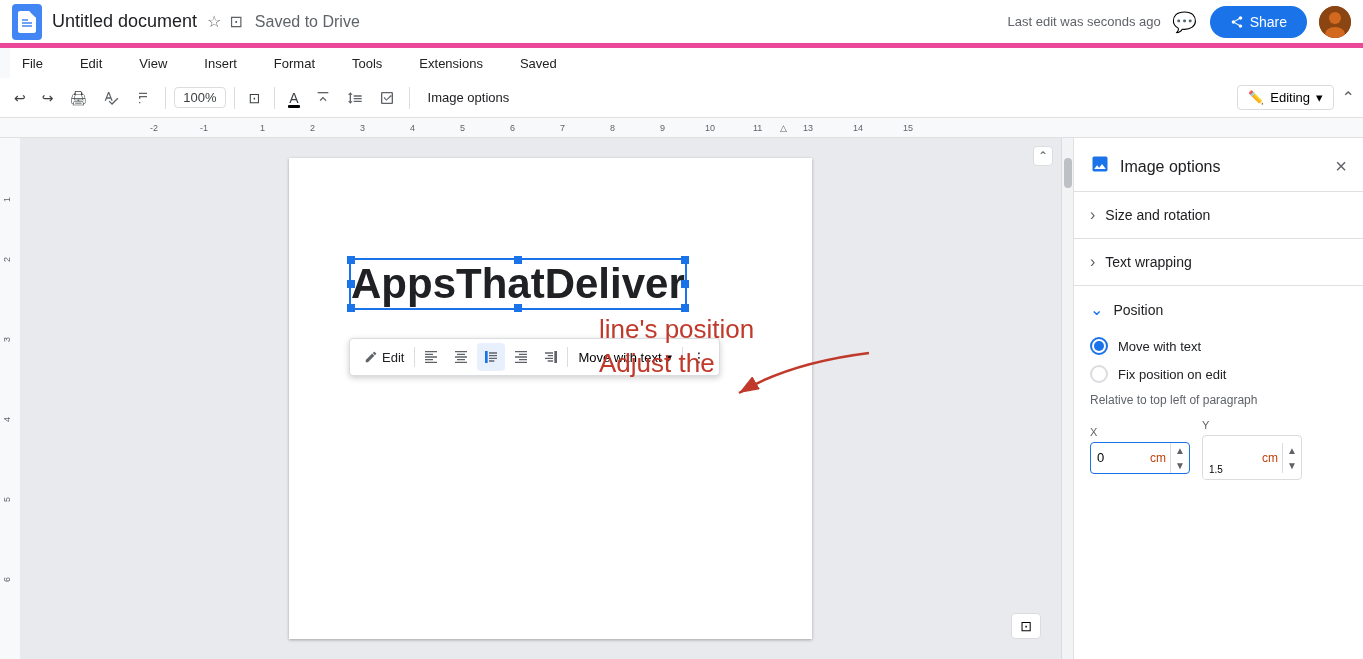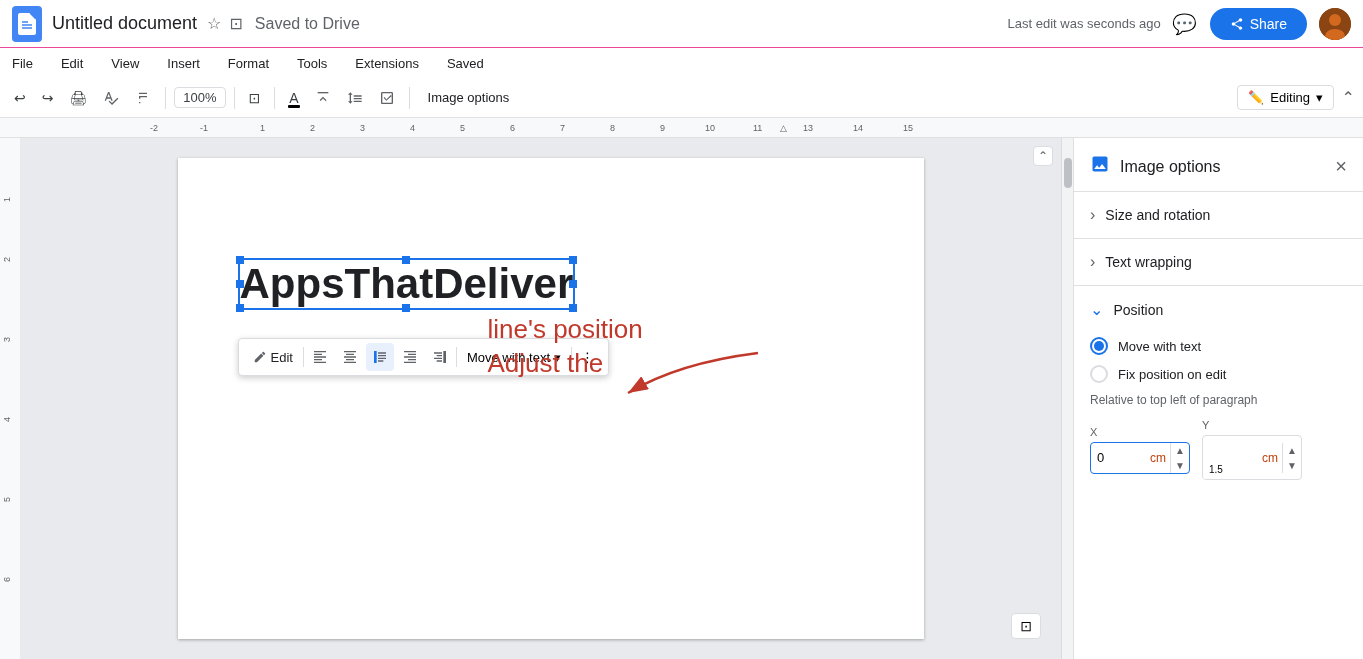--- a/index.html
+++ b/index.html
@@ -1,36 +1,36 @@
 <!DOCTYPE html>
 <html><head>
   <meta charset="utf-8">
   <style>
     * { box-sizing: border-box; margin: 0; padding: 0; }
     body { font-family: 'Arial', sans-serif; font-size: 13px; background: #f8f9fa; overflow: hidden; width: 1363px; height: 659px; }
 
     
     .title-bar {
       display: flex; align-items: center; padding: 6px 12px; background: #fff;
-      border-bottom: 1px solid #ec4899; height: 48px; gap: 10px;
+      border-bottom: 5px solid #ec4899; height: 48px; gap: 10px;
     }
     .app-logo { width: 30px; height: 36px; background: #4285f4; border-radius: 4px; display: flex; align-items: center; justify-content: center; color: white; font-size: 18px; flex-shrink: 0; }
     .doc-title { font-size: 18px; color: #202124; font-weight: 400; }
     .title-icons { display: flex; gap: 8px; align-items: center; color: #5f6368; }
     .title-icons span { font-size: 16px; cursor: pointer; }
     .saved-text { font-size: 13px; color: #5f6368; margin-left: 4px; }
     .title-bar-right { margin-left: auto; display: flex; align-items: center; gap: 12px; }
     .comment-icon { font-size: 20px; color: #5f6368; cursor: pointer; }
     .share-btn { background: #1a73e8; color: white; border: none; border-radius: 20px; padding: 8px 20px; font-size: 14px; cursor: pointer; display: flex; align-items: center; gap: 6px; font-weight: 500; }
     .avatar { width: 32px; height: 32px; border-radius: 50%; background: #8b4513; overflow: hidden; display: flex; align-items: center; justify-content: center; }
 
     
     .menu-bar {
       display: flex; align-items: center; padding: 2px 4px; background: #fff;
-      height: 30px; gap: 12px;
+      height: 30px; gap: 21px; margin-left: 10px;
     }
     .menu-item { padding: 3px 8px; font-size: 13px; color: #202124; cursor: pointer; border-radius: 4px; }
 
     
     .toolbar {
       display: flex; align-items: center; padding: 4px 8px; background: #fff;
       border-bottom: 1px solid #e0e0e0; height: 40px; gap: 4px;
     }
     .toolbar-btn { padding: 4px 6px; border-radius: 4px; cursor: pointer; font-size: 14px; color: #3c4043; border: none; background: transparent; display: flex; align-items: center; }
     .toolbar-separator { width: 1px; height: 22px; background: #dadce0; margin: 0 4px; }
@@ -45,21 +45,21 @@
     .ruler {
       height: 20px; background: #f8f9fa; border-bottom: 1px solid #e0e0e0;
       display: flex; align-items: center; position: relative; overflow: hidden;
     }
 
     
     .main-layout { display: flex; height: calc(659px - 48px - 30px - 40px - 20px); }
 
     
     .doc-area { flex: 1; background: #e8eaed; overflow: auto; position: relative; display: flex; justify-content: center; }
-    .page { background: white; width: 746px; min-height: 480px; box-shadow: 0 1px 3px rgba(0,0,0,0.3); position: relative; margin-left: 20px; padding: 40px 60px; }
+    .page { background: white; width: 523px; min-height: 480px; box-shadow: 0 1px 3px rgba(0,0,0,0.3); position: relative; margin-left: 20px; padding: 40px 60px; }
 
     
     .page-title-text { font-size: 42px; font-weight: 700; color: #202124; display: inline-block; border: 2px solid #1a73e8; position: relative; padding: 2px; }
     .handle { width: 8px; height: 8px; background: #1a73e8; position: absolute; }
     .handle.tl { top: -4px; left: -4px; }
     .handle.tm { top: -4px; left: 50%; transform: translateX(-50%); }
     .handle.tr { top: -4px; right: -4px; }
     .handle.bl { bottom: -4px; left: -4px; }
     .handle.bm { bottom: -4px; left: 50%; transform: translateX(-50%); }
     .handle.br { bottom: -4px; right: -4px; }

